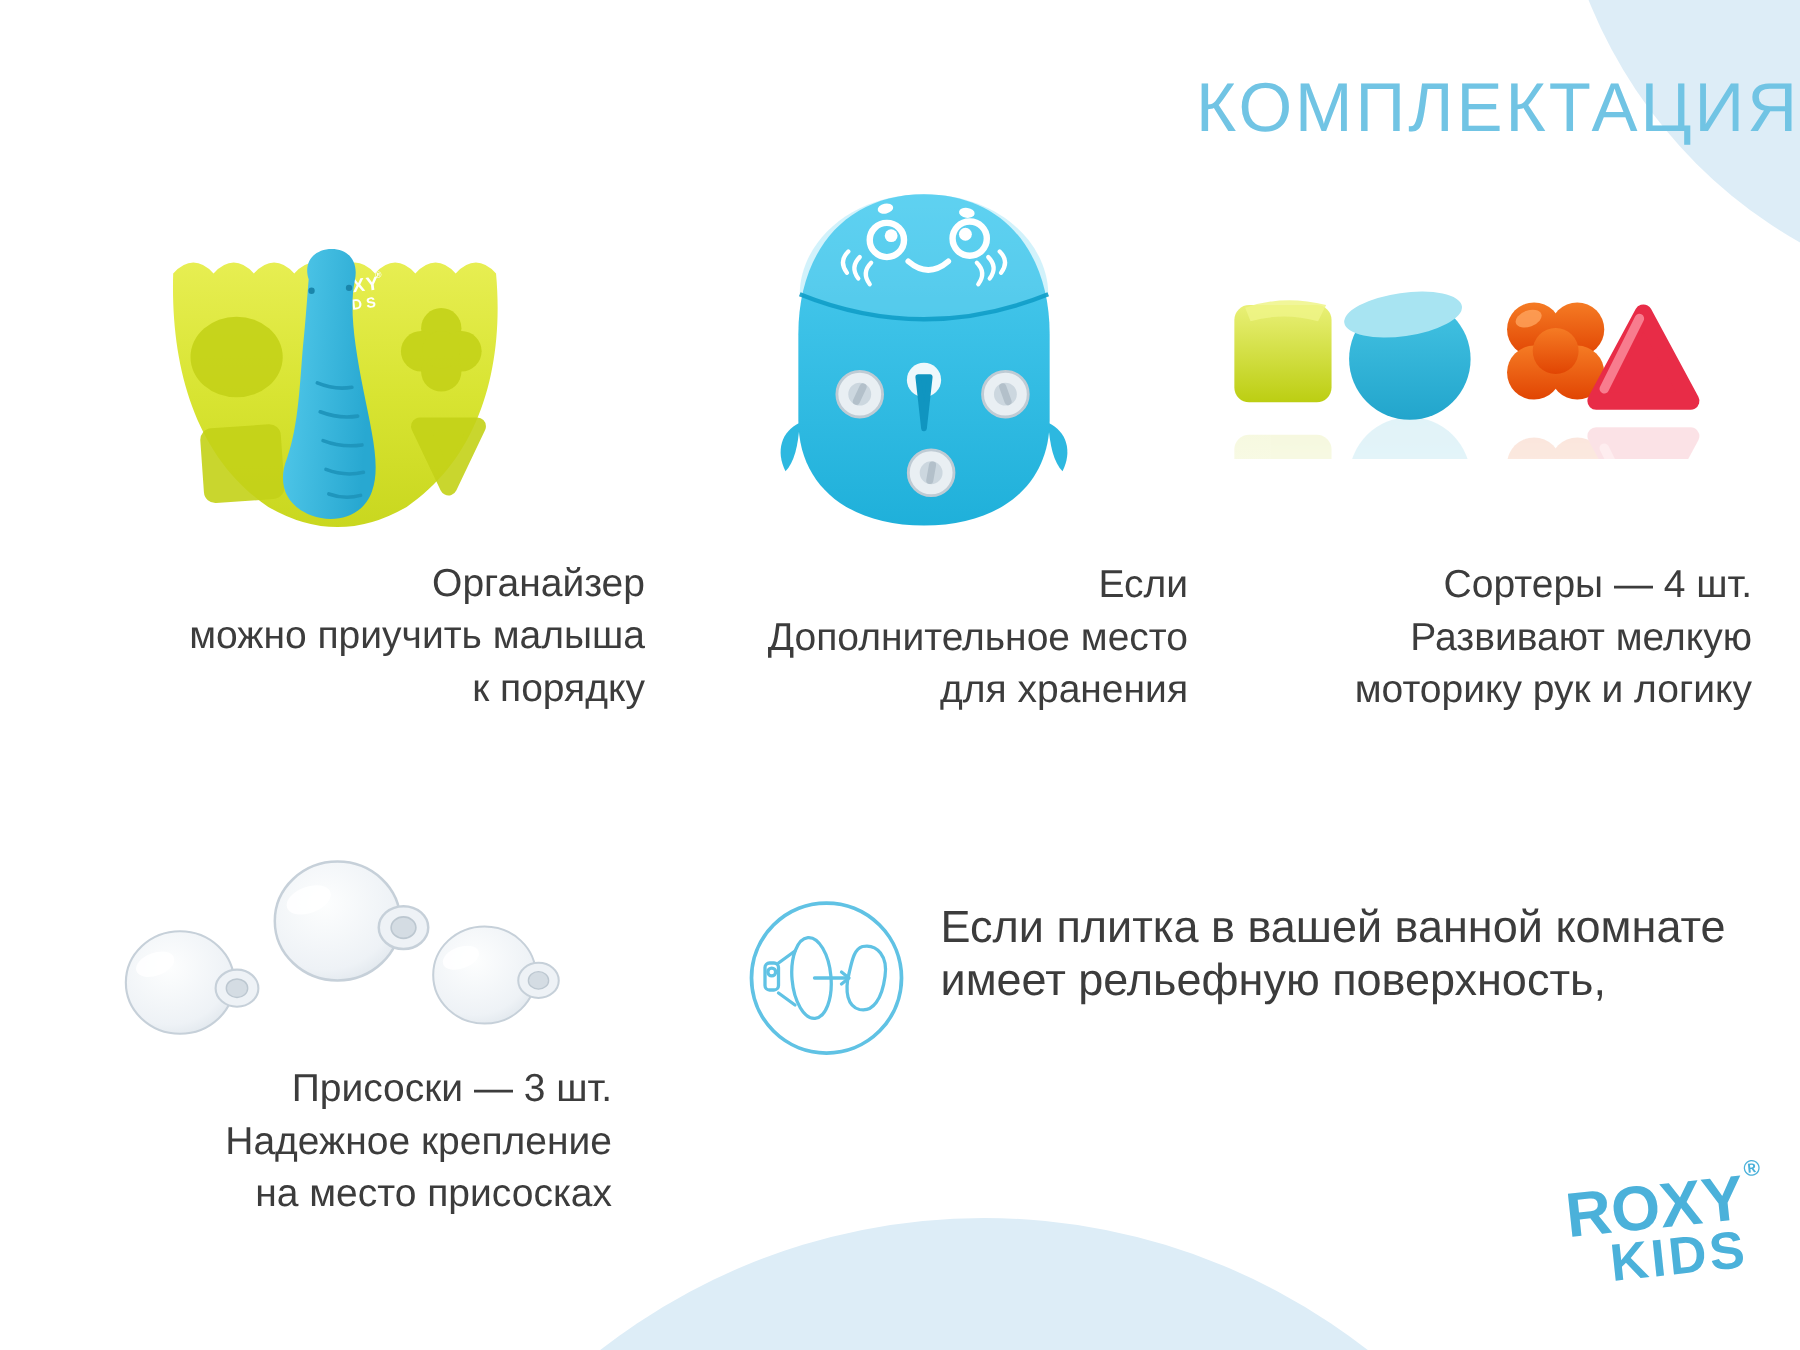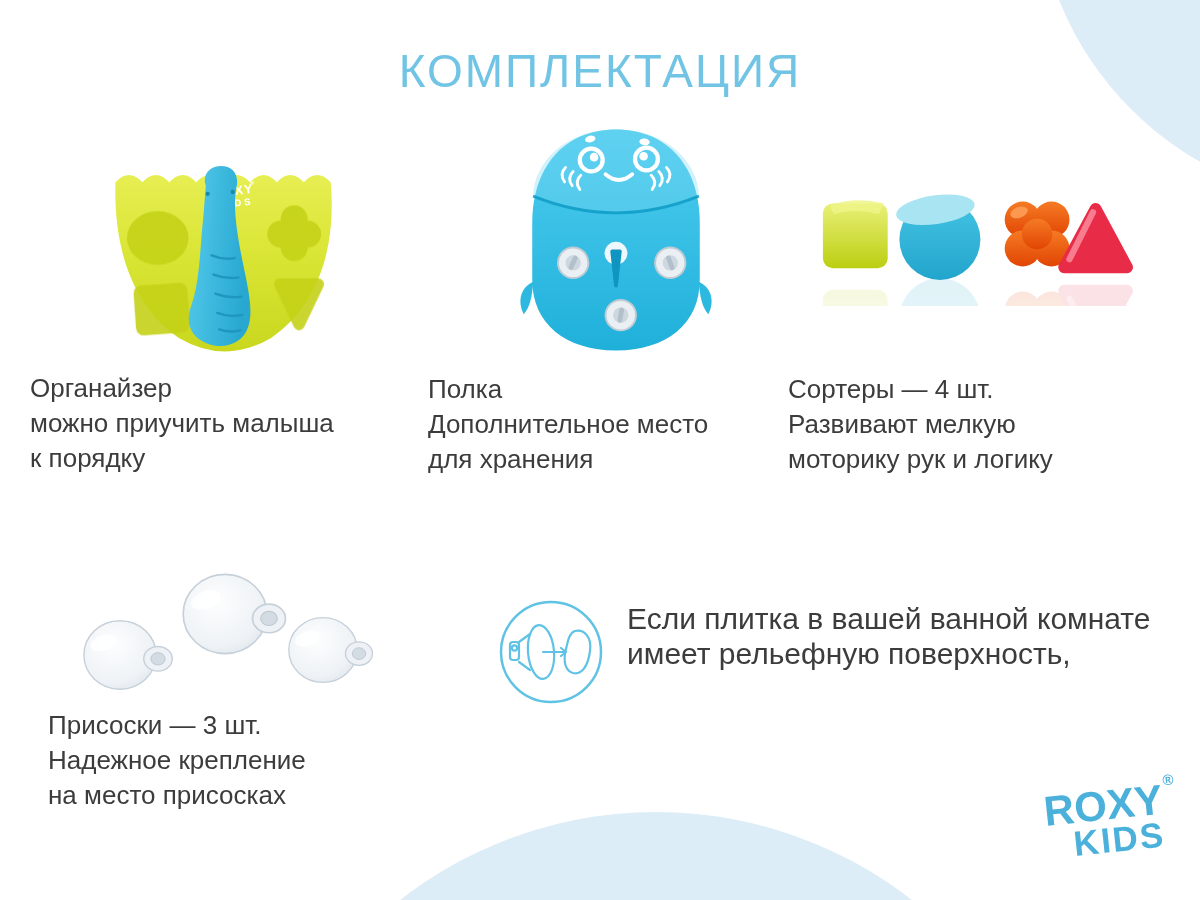--- a/index.html
+++ b/index.html
@@ -5,25 +5,25 @@
   html,body{margin:0;padding:0;background:#ffffff;}
   .canvas{
     position:relative;width:1200px;height:900px;background:#ffffff;overflow:hidden;
     font-family:"Liberation Sans", sans-serif;color:#3c3c3c;
   }
   .deco{position:absolute;border-radius:50%;background:#ddedf7;}
   .deco-tr{width:648px;height:648px;left:1036px;top:-444px;}
   .deco-bc{width:832px;height:832px;left:240px;top:812px;}
 
   .title{
-    position:absolute;top:44px;left:0;width:100%;margin:0;text-align:center;
+    position:absolute;top:44px;left:0;width:100%;margin:0;text-align:right;
     font-size:46px;font-weight:400;letter-spacing:2px;color:#71c4e4;
   }
 
-  .caption{position:absolute;text-align:left;font-size:26px;line-height:35px;color:#3c3c3c;}
+  .caption{position:absolute;text-align:right;font-size:26px;line-height:35px;color:#3c3c3c;}
   .caption-organizer{left:30px;top:371px;width:400px;}
   .caption-shelf{left:428px;top:372px;width:364px;}
   .caption-sorters{left:788px;top:372px;width:380px;}
   .caption-cups{left:48px;top:708px;width:360px;}
 
   .figure{position:absolute;margin:0;padding:0;line-height:0;}
   .fig-organizer{left:100px;top:140px;}
   .fig-shelf{left:516px;top:120px;}
   .fig-sorters{left:803px;top:153px;}
   .fig-cups{left:58px;top:552px;}
@@ -234,21 +234,21 @@
     </svg>
   </figure>
 
   <div class="caption caption-organizer">
     <div>Органайзер</div>
     <div>можно приучить малыша</div>
     <div>к порядку</div>
   </div>
 
   <div class="caption caption-shelf">
-    <div>Полка</div>
+    <div>Если</div>
     <div>Дополнительное место</div>
     <div>для хранения</div>
   </div>
 
   <div class="caption caption-sorters">
     <div>Сортеры — 4 шт.</div>
     <div>Развивают мелкую</div>
     <div>моторику рук и логику</div>
   </div>
 

